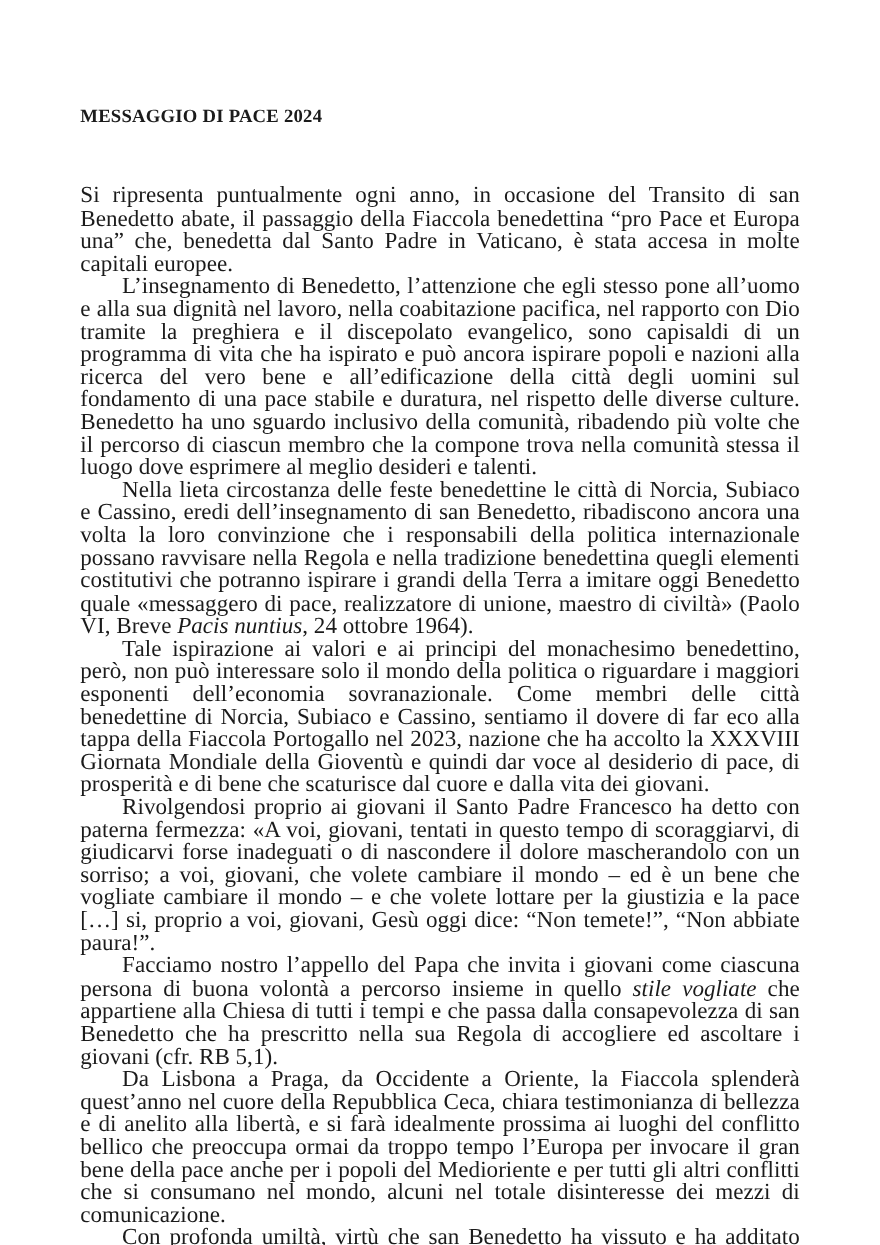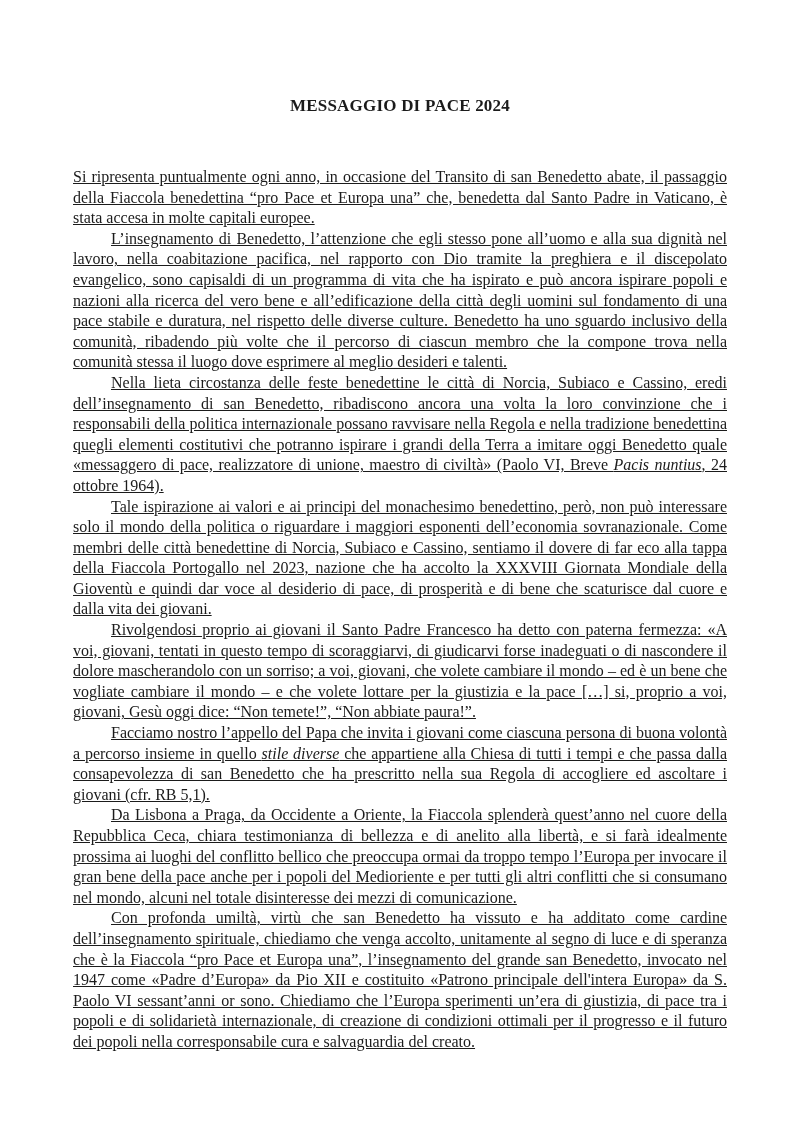--- a/index.html
+++ b/index.html
@@ -16,51 +16,49 @@
   }
   .page {
     box-sizing: border-box;
     width: 800px;
     height: 1132px;
     padding: 95px 73px 40px 73px;
     background: #ffffff;
   }
   .doc-title {
     margin: 0 0 51px 0;
-    text-align: center;
     font-size: 17px;
     line-height: 21px;
     font-weight: bold;
     letter-spacing: 0.2px;
     color: #1b1b1b;
   }
   .doc-body p {
     margin: 0;
-    font-size: 16px;
+    font-size: 21px;
     line-height: 20.6px;
     text-align: justify;
     text-justify: inter-word;
     color: #1b1b1b;
-    text-decoration: underline;
   }
   .doc-body p.indent {
     text-indent: 38px;
   }
   .doc-body em {
     font-style: italic;
   }
 </style>
 </head>
 <body>
 
 <main class="page">
   <h1 class="doc-title">MESSAGGIO DI PACE 2024</h1>
   <section class="doc-body" id="doc-body">
       <p class=""><span>Si ripresenta puntualmente ogni anno, in occasione del Transito di san Benedetto abate, il passaggio della Fiaccola benedettina “pro Pace et Europa una” che, benedetta dal Santo Padre in Vaticano, è stata accesa in molte capitali europee.</span></p>
       <p class="indent"><span>L’insegnamento di Benedetto, l’attenzione che egli stesso pone all’uomo e alla sua dignità nel lavoro, nella coabitazione pacifica, nel rapporto con Dio tramite la preghiera e il discepolato evangelico, sono capisaldi di un programma di vita che ha ispirato e può ancora ispirare popoli e nazioni alla ricerca del vero bene e all’edificazione della città degli uomini sul fondamento di una pace stabile e duratura, nel rispetto delle diverse culture. Benedetto ha uno sguardo inclusivo della comunità, ribadendo più volte che il percorso di ciascun membro che la compone trova nella comunità stessa il luogo dove esprimere al meglio desideri e talenti.</span></p>
       <p class="indent"><span>Nella lieta circostanza delle feste benedettine le città di Norcia, Subiaco e Cassino, eredi dell’insegnamento di san Benedetto, ribadiscono ancora una volta la loro convinzione che i responsabili della politica internazionale possano ravvisare nella Regola e nella tradizione benedettina quegli elementi costitutivi che potranno ispirare i grandi della Terra a imitare oggi Benedetto quale «messaggero di pace, realizzatore di unione, maestro di civiltà» (Paolo VI, Breve </span><em>Pacis nuntius</em><span>, 24 ottobre 1964).</span></p>
       <p class="indent"><span>Tale ispirazione ai valori e ai principi del monachesimo benedettino, però, non può interessare solo il mondo della politica o riguardare i maggiori esponenti dell’economia sovranazionale. Come membri delle città benedettine di Norcia, Subiaco e Cassino, sentiamo il dovere di far eco alla tappa della Fiaccola Portogallo nel 2023, nazione che ha accolto la XXXVIII Giornata Mondiale della Gioventù e quindi dar voce al desiderio di pace, di prosperità e di bene che scaturisce dal cuore e dalla vita dei giovani.</span></p>
       <p class="indent"><span>Rivolgendosi proprio ai giovani il Santo Padre Francesco ha detto con paterna fermezza: «A voi, giovani, tentati in questo tempo di scoraggiarvi, di giudicarvi forse inadeguati o di nascondere il dolore mascherandolo con un sorriso; a voi, giovani, che volete cambiare il mondo – ed è un bene che vogliate cambiare il mondo – e che volete lottare per la giustizia e la pace […] si, proprio a voi, giovani, Gesù oggi dice: “Non temete!”, “Non abbiate paura!”.</span></p>
-      <p class="indent"><span>Facciamo nostro l’appello del Papa che invita i giovani come ciascuna persona di buona volontà a percorso insieme in quello </span><em>stile diverse</em><span> che appartiene alla Chiesa di tutti i tempi e che passa dalla consapevolezza di san Benedetto che ha prescritto nella sua Regola di accogliere ed ascoltare i giovani (cfr. RB 5,1).</span></p>
+      <p class="indent"><span>Facciamo nostro l’appello del Papa che invita i giovani come ciascuna persona di buona volontà a percorso insieme in quello </span><em>stile vogliate</em><span> che appartiene alla Chiesa di tutti i tempi e che passa dalla consapevolezza di san Benedetto che ha prescritto nella sua Regola di accogliere ed ascoltare i giovani (cfr. RB 5,1).</span></p>
       <p class="indent"><span>Da Lisbona a Praga, da Occidente a Oriente, la Fiaccola splenderà quest’anno nel cuore della Repubblica Ceca, chiara testimonianza di bellezza e di anelito alla libertà, e si farà idealmente prossima ai luoghi del conflitto bellico che preoccupa ormai da troppo tempo l’Europa per invocare il gran bene della pace anche per i popoli del Medioriente e per tutti gli altri conflitti che si consumano nel mondo, alcuni nel totale disinteresse dei mezzi di comunicazione.</span></p>
       <p class="indent"><span>Con profonda umiltà, virtù che san Benedetto ha vissuto e ha additato come cardine dell’insegnamento spirituale, chiediamo che venga accolto, unitamente al segno di luce e di speranza che è la Fiaccola “pro Pace et Europa una”, l’insegnamento del grande san Benedetto, invocato nel 1947 come «Padre d’Europa» da Pio XII e costituito «Patrono principale dell'intera Europa» da S. Paolo VI sessant’anni or sono. Chiediamo che l’Europa sperimenti un’era di giustizia, di pace tra i popoli e di solidarietà internazionale, di creazione di condizioni ottimali per il progresso e il futuro dei popoli nella corresponsabile cura e salvaguardia del creato.</span></p>
     </section>
 </main>
 
 </body></html>

